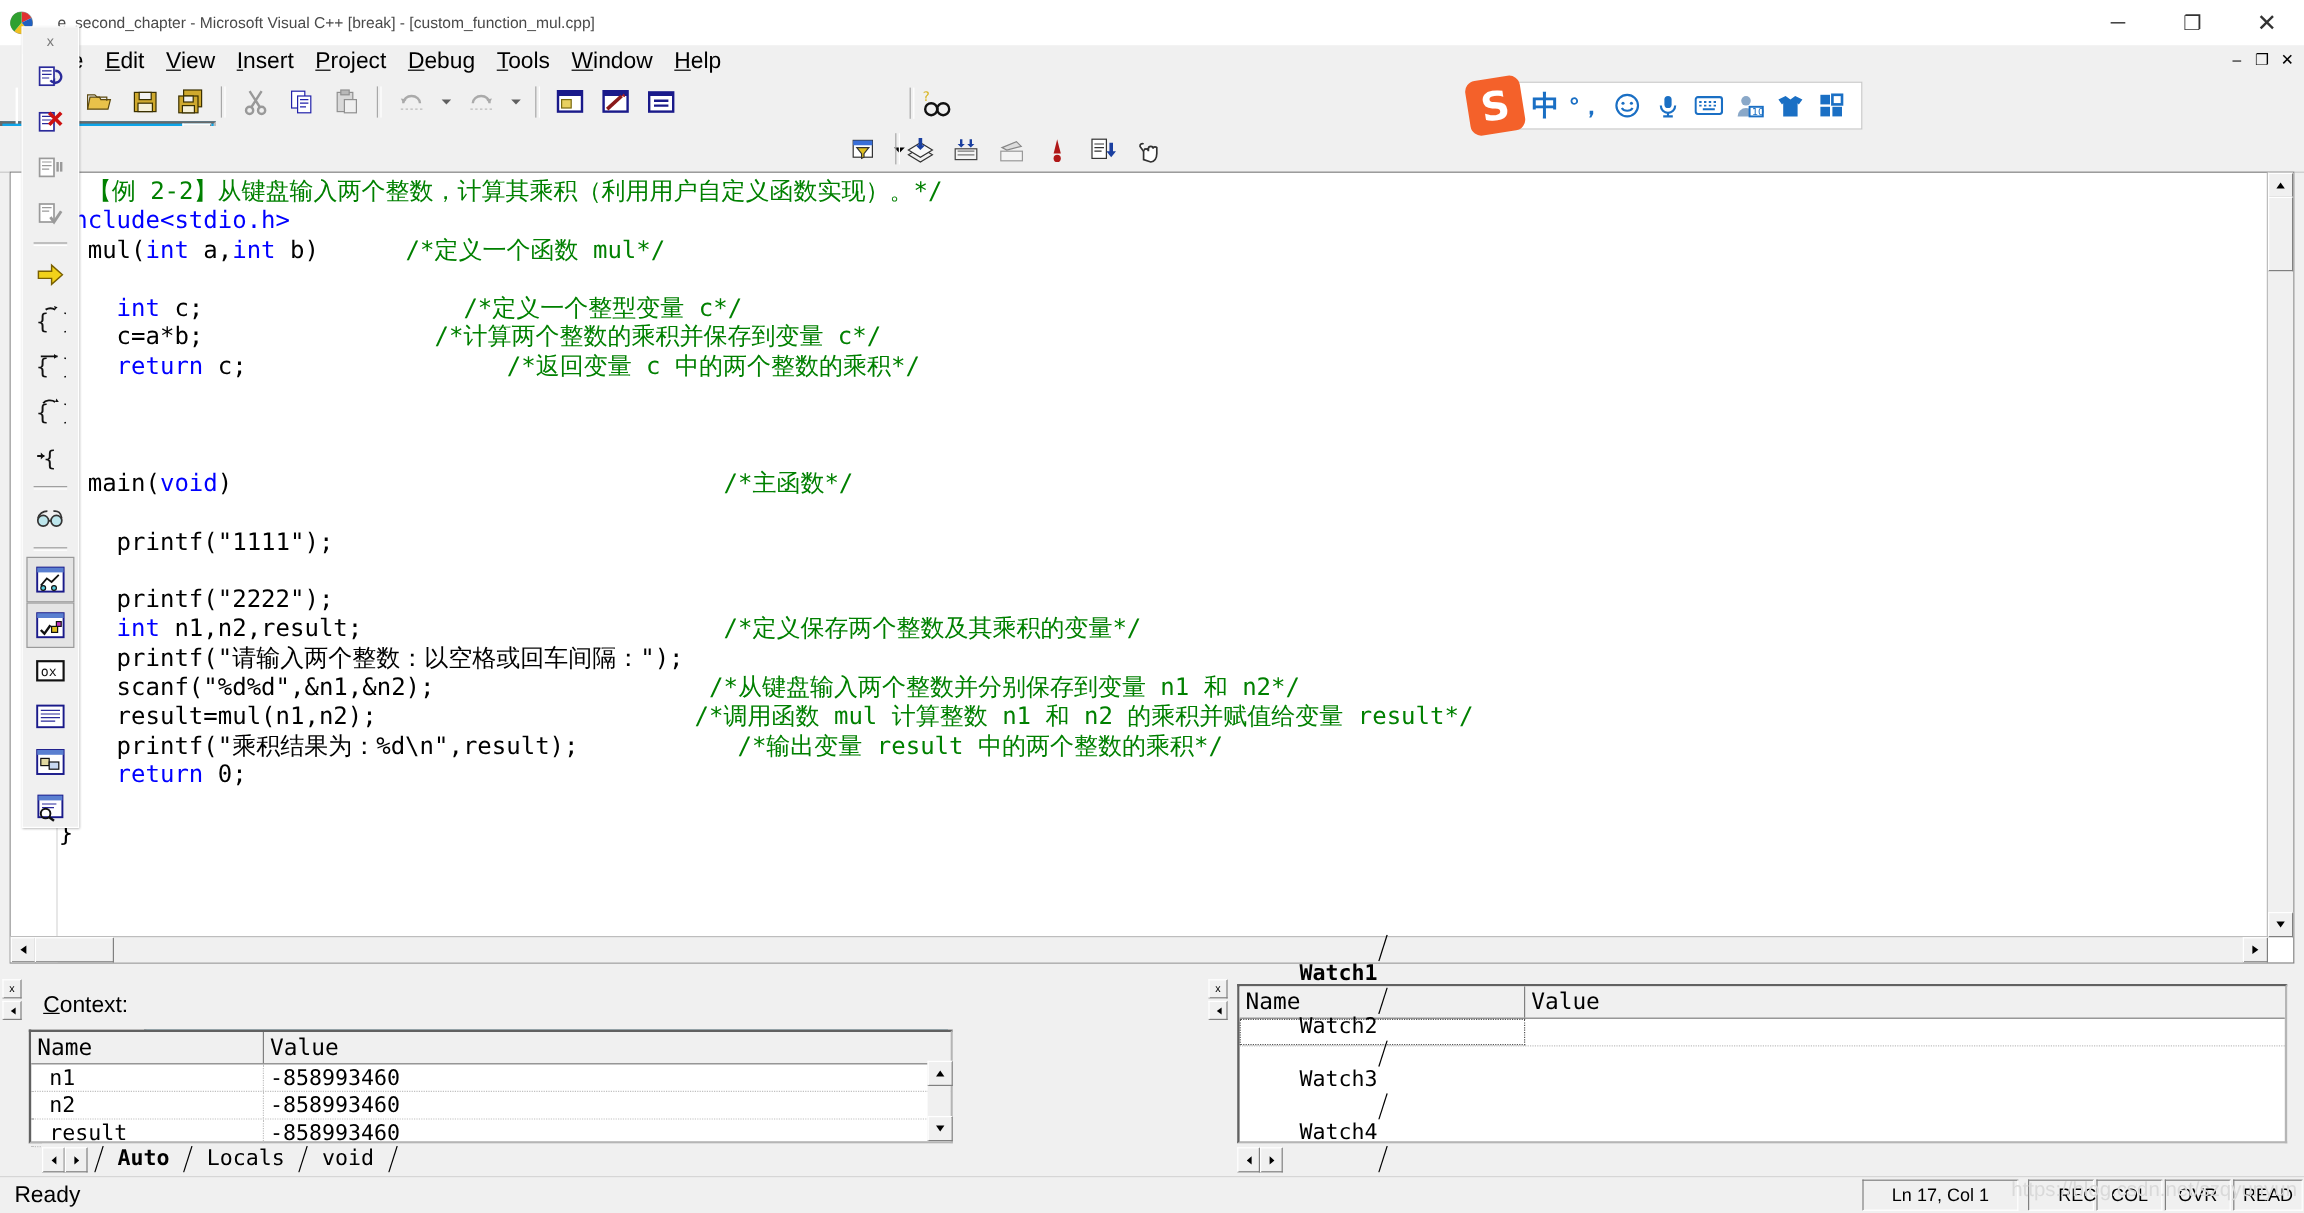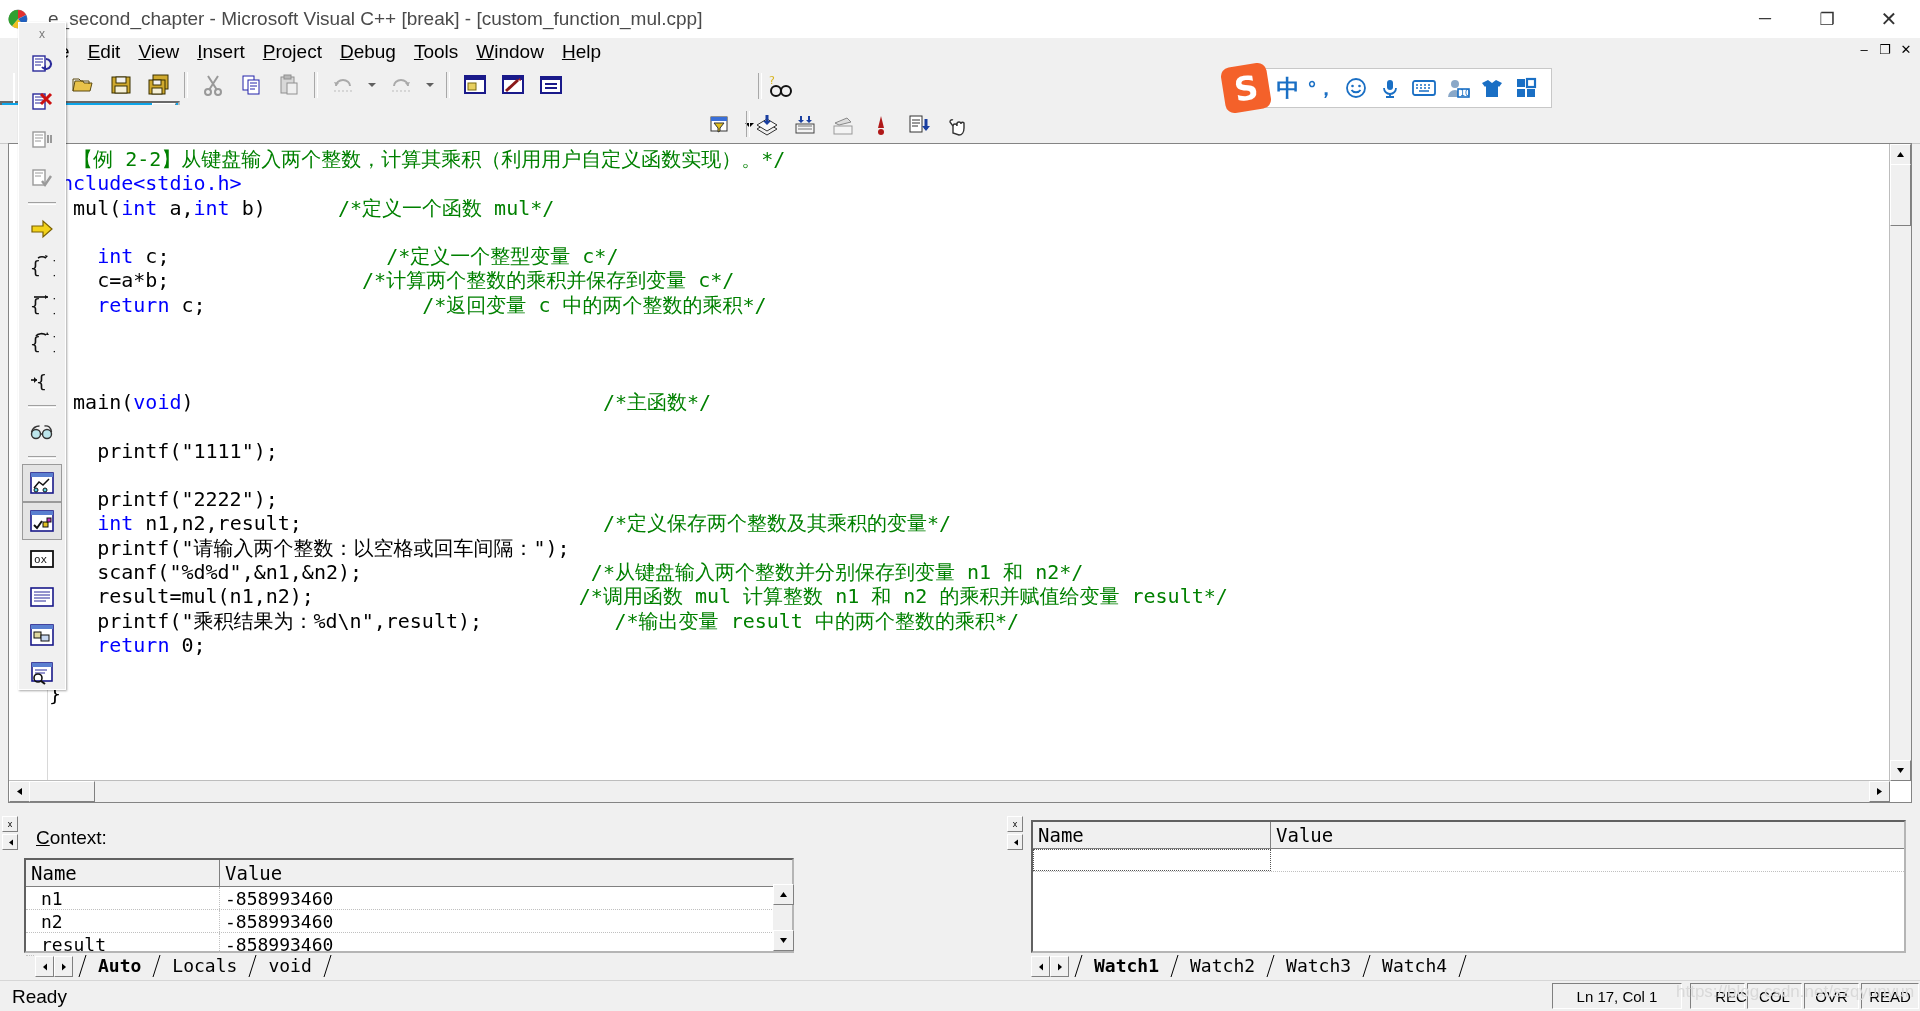--- a/index.html
+++ b/index.html
@@ -12,21 +12,21 @@
   #root{position:relative;width:1920px;height:1011px;background:#f0f0f0;}
 
   
   .win-titlebar{
     position:absolute;left:0;top:0;width:1920px;height:38px;
     background:#ffffff;border-bottom:1px solid #e5e5e5;
   }
   .win-appicon{position:absolute;left:8px;top:9px;width:20px;height:20px;}
   .win-title{
     position:absolute;left:48px;top:8px;height:22px;line-height:22px;
-    font-size:19px;color:#4a4a4a;white-space:nowrap;
+    font-size:13px;color:#4a4a4a;white-space:nowrap;
     font-family:"Liberation Sans", sans-serif;
   }
   .win-btns{position:absolute;right:0;top:0;height:38px;display:flex;}
   .win-btn{width:62px;height:38px;display:flex;align-items:center;justify-content:center;color:#333;font-size:17px;}
   .win-btn.close{font-size:20px;}
 
   
   .menubar{
     position:absolute;left:0;top:38px;width:1920px;height:27px;
     background:#f0f0f0;
@@ -785,21 +785,21 @@
           <svg width="8" height="8" viewBox="0 0 8 8">
               <path d="M2 4 l4 3.5 v-7z" fill="#000"></path>
             </svg>
         </div>
         <div class="sb-btn" style="width:17px;height:19px;">
           <svg width="8" height="8" viewBox="0 0 8 8">
               <path d="M6 4 l-4 3.5 v-7z" fill="#000"></path>
             </svg>
         </div>
       </div>
-      <div id="watch-tabs" style="display:flex;align-items:flex-end;">
+      <div id="watch-tabs" style="display:flex;align-items:flex-end;flex-direction:column;">
           <svg width="11" height="22">
             <path d="M9 0 L2 22" stroke="#000" stroke-width="1" fill="none"></path>
           </svg>
           <div class="tab active">Watch1</div>
           <svg width="11" height="22">
             <path d="M9 0 L2 22" stroke="#000" stroke-width="1" fill="none"></path>
           </svg>
           <div class="tab">Watch2</div>
           <svg width="11" height="22">
             <path d="M9 0 L2 22" stroke="#000" stroke-width="1" fill="none"></path>

